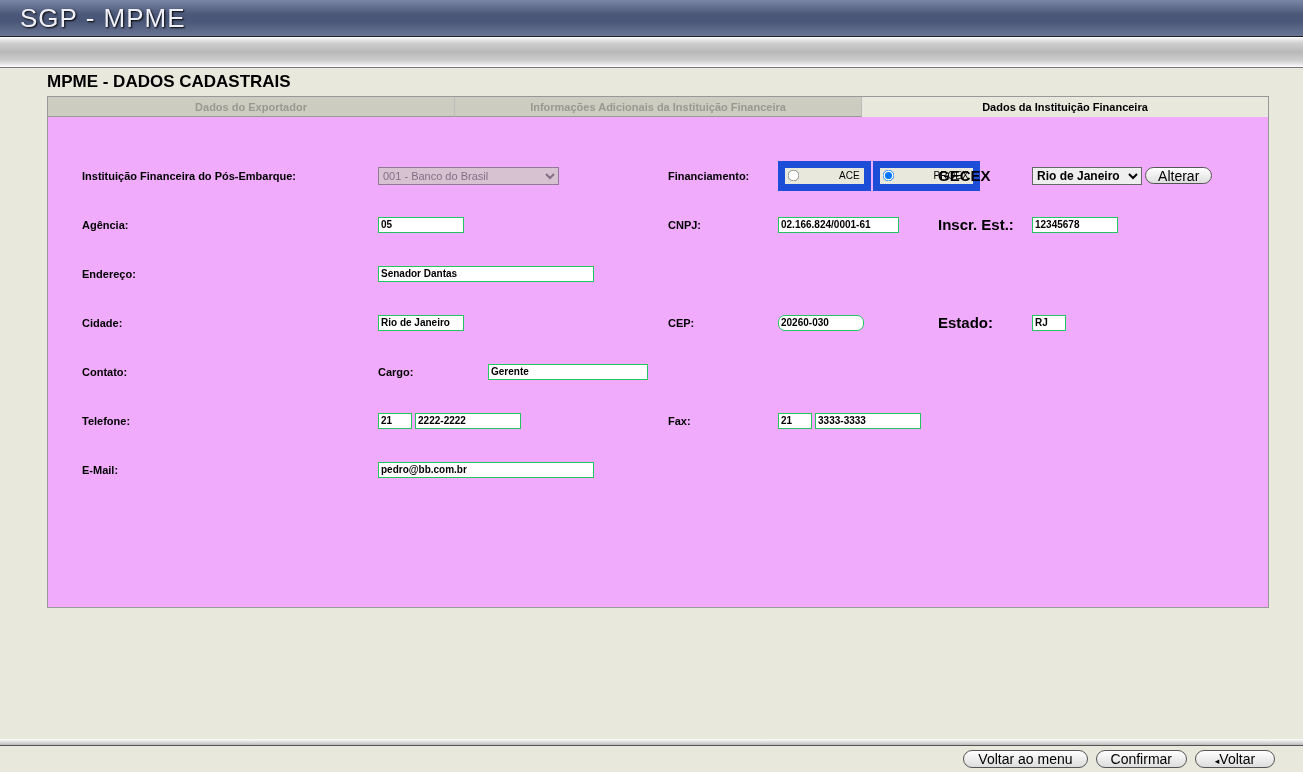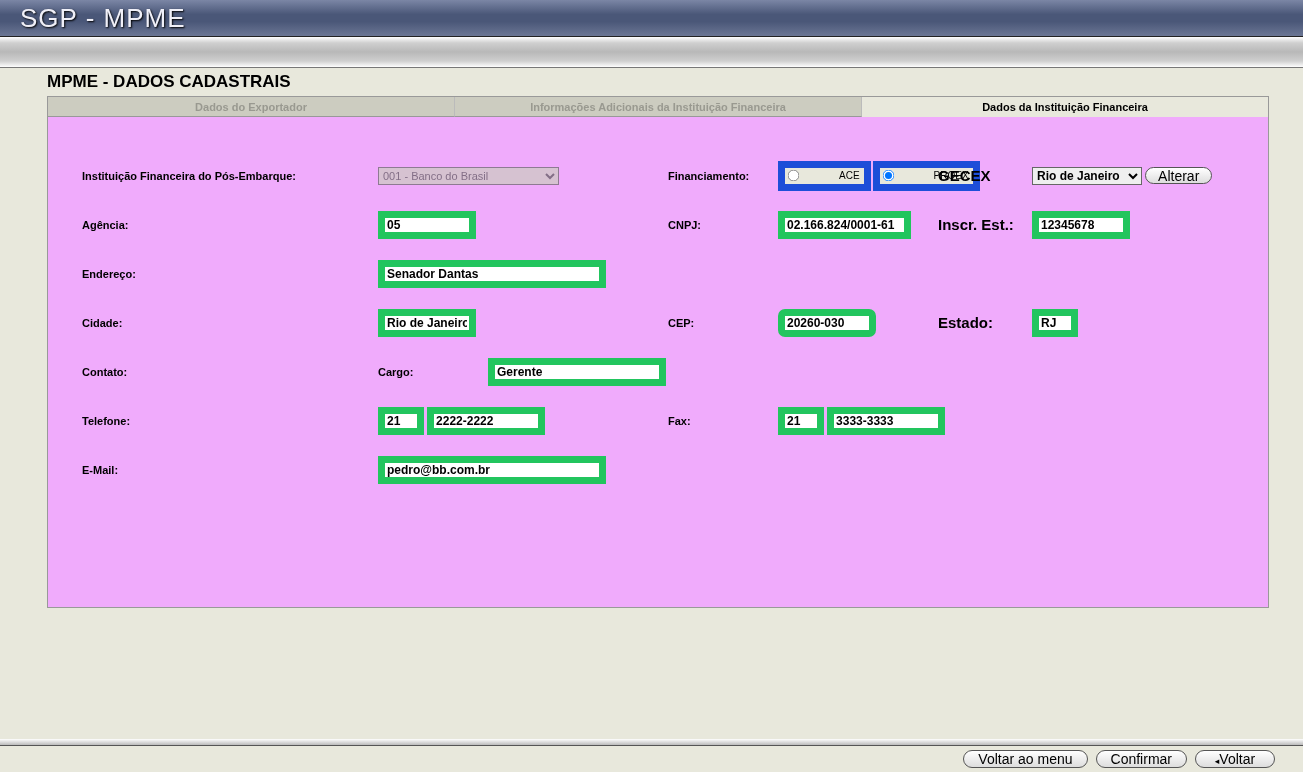--- a/index.html
+++ b/index.html
@@ -20,21 +20,21 @@
   .tab:last-child{border-right:none;}
   
   .form{position:relative;padding:20px 0 0 0;}
   .row{display:flex;align-items:center;height:21px;margin-bottom:0;margin-top:28px;}
   .lbl{font-weight:bold;font-size:11px;padding-left:34px;width:296px;}
   .lbl2{font-weight:bold;font-size:11px;width:110px;}
   .lbl3{font-weight:bold;font-size:15px;width:94px;}
   .col2{width:290px;display:flex;align-items:center;}
   .col3{width:160px;display:flex;align-items:center;}
   .col4{display:flex;align-items:center;}
-  input[type=text]{height:14px;border:7px solid #22c55e;background:#fff;font-family:Verdana,Arial,sans-serif;font-size:12px;font-weight:bold;padding:0 2px;}
+  input[type=text]{height:14px;border:1px solid #22c55e;background:#fff;font-family:Verdana,Arial,sans-serif;font-size:10px;font-weight:bold;padding:0 2px;}
   select{height:18px;border:1px solid #666;font-family:Verdana,Arial,sans-serif;font-size:11px;}
   select.inst{width:181px;background:#ccccc0;color:#555;}
   select.gecex{width:110px;font-weight:bold;font-size:12px;}
   .radio-box{display:inline-flex;align-items:center;border:7px solid #1d4ed8;height:16px;padding:0 4px 0 2px;margin-right:2px;background:#e8e8dc;gap:36px;}
   .radio-box input{margin:0 3px 0 0;transform:scale(0.9);}
   .radio-box span{font-size:10px;}
   .btn{display:inline-block;border:1px solid #555;border-radius:10px;background:linear-gradient(to bottom,#fff,#ddd);height:18px;line-height:16px;padding:0 14px;font-size:14px;cursor:pointer;font-family:Verdana,Arial,sans-serif;}
   .btn.small{height:17px;padding:0 12px;}
   
   .footer{position:absolute;bottom:0;left:0;right:0;border-radius:11px;}

